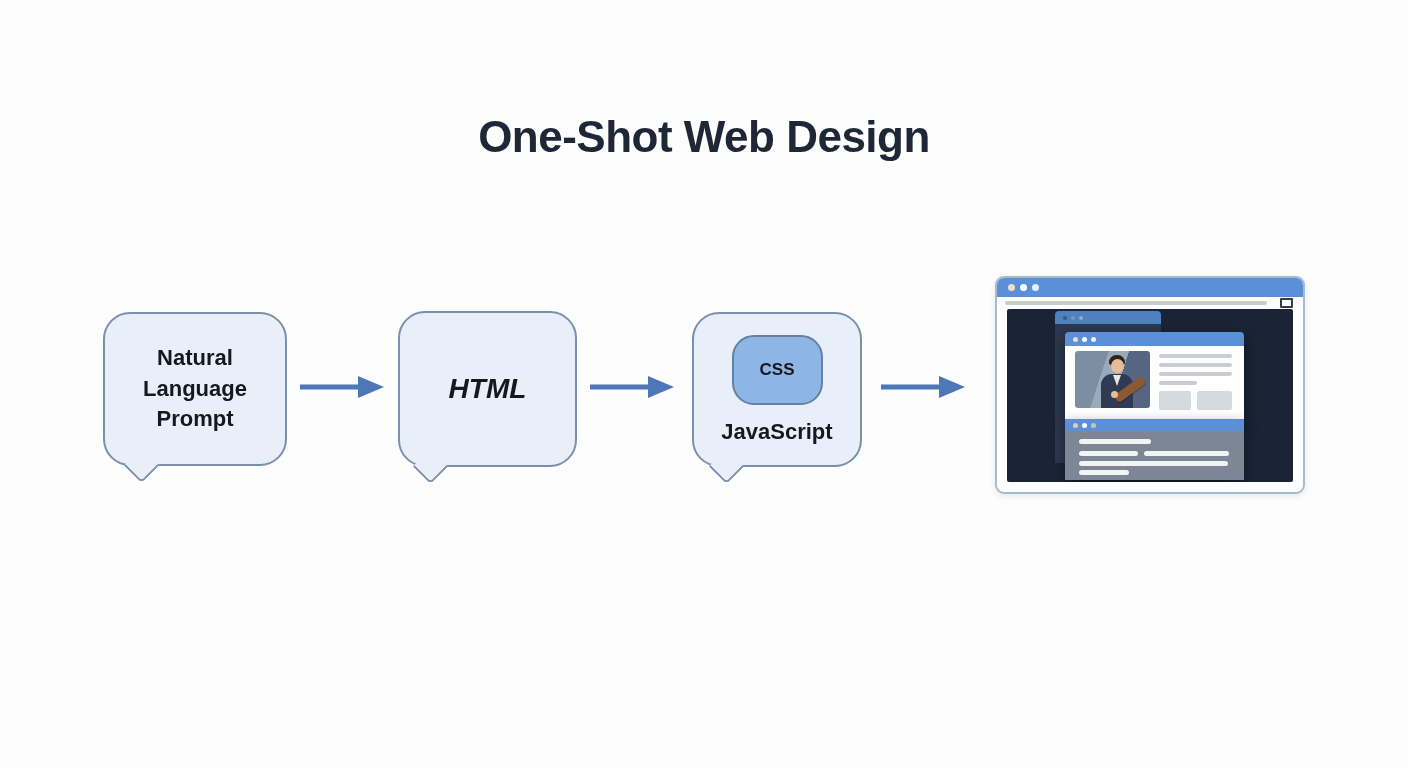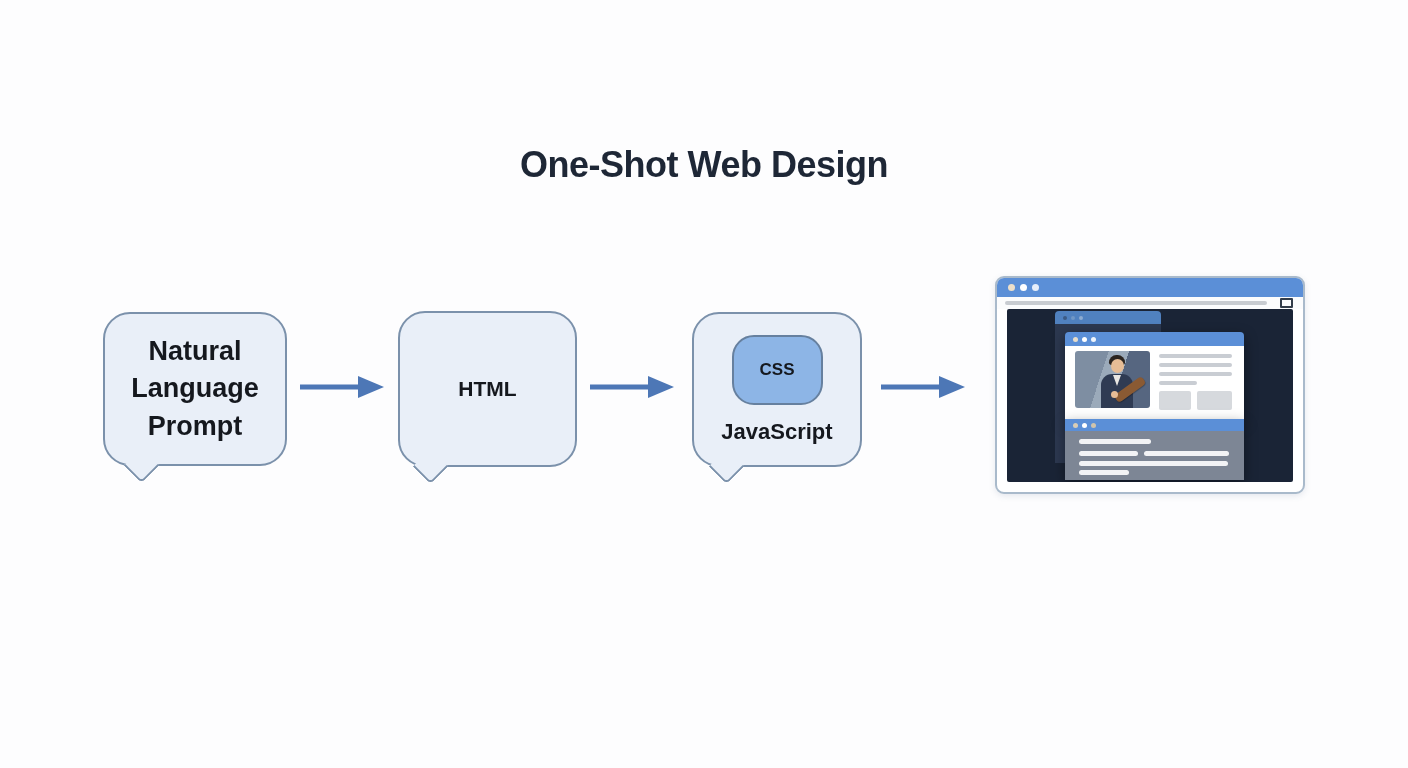--- a/index.html
+++ b/index.html
@@ -2,22 +2,22 @@
 <html style="--accent-blue: #4d77b6; --bubble-fill: #e9eff8; --bubble-border: #7b91ab; --chip-fill: #8db5e6; --chip-border: #66809f; --title-text: #1e2736; --body-text: #15181e; --browser-bar-blue: #5b8fd7; --browser-border: #a9bacb; --dark-canvas: #1a2436; --behind-window-body: #2c3850; --bottom-window-body: #7d8695; --placeholder-gray: #c9cdd3; --block-gray: #d6d9dd; --line-white: #f2f3f5;"><head>
 <meta charset="utf-8">
 <style>
   * { margin: 0; padding: 0; box-sizing: border-box; }
   html, body { width: 1408px; height: 768px; background: #fefefe; overflow: hidden;
     font-family: "Liberation Sans", sans-serif; }
   #canvas { position: relative; width: 1408px; height: 768px; background: #fdfdfe; }
 
   .page-title {
     position: absolute; left: 0; right: 0; top: 112px;
-    text-align: center; font-size: 36px; font-weight: 700;
-    letter-spacing: -0.5px; color: var(--title-text); margin-top: 32px;
+    text-align: center; font-size: 44px; font-weight: 700;
+    letter-spacing: -0.5px; color: var(--title-text);
   }
 
   
   .bubble {
     position: absolute;
     background: var(--bubble-fill);
     border: 2px solid var(--bubble-border);
     border-radius: 27px;
     display: flex; flex-direction: column;
     align-items: center; justify-content: center;
@@ -25,24 +25,24 @@
   .bubble .tail {
     position: absolute; bottom: -14px; left: 24px;
     width: 25px; height: 25px;
     background: var(--bubble-fill);
     border-right: 2px solid var(--bubble-border);
     border-bottom: 2px solid var(--bubble-border);
     border-bottom-right-radius: 5px;
     transform: rotate(45deg);
   }
   .bubble-label {
-    font-size: 27px; font-weight: 600; color: var(--body-text);
+    font-size: 22px; font-weight: 600; color: var(--body-text);
     text-align: center; line-height: 1.38; max-width: 150px;
   }
-  #bubble-html .bubble-label { font-size: 21px; }
+  #bubble-html .bubble-label { font-size: 28px; font-style: italic; }
   .css-chip {
     width: 91px; height: 70px;
     background: var(--chip-fill);
     border: 2px solid var(--chip-border);
     border-radius: 22px;
     display: flex; align-items: center; justify-content: center;
     font-size: 17px; font-weight: 600; color: var(--body-text);
   }
   .js-label { margin-top: 14px; font-size: 22px; font-weight: 600; color: var(--body-text); }
 

